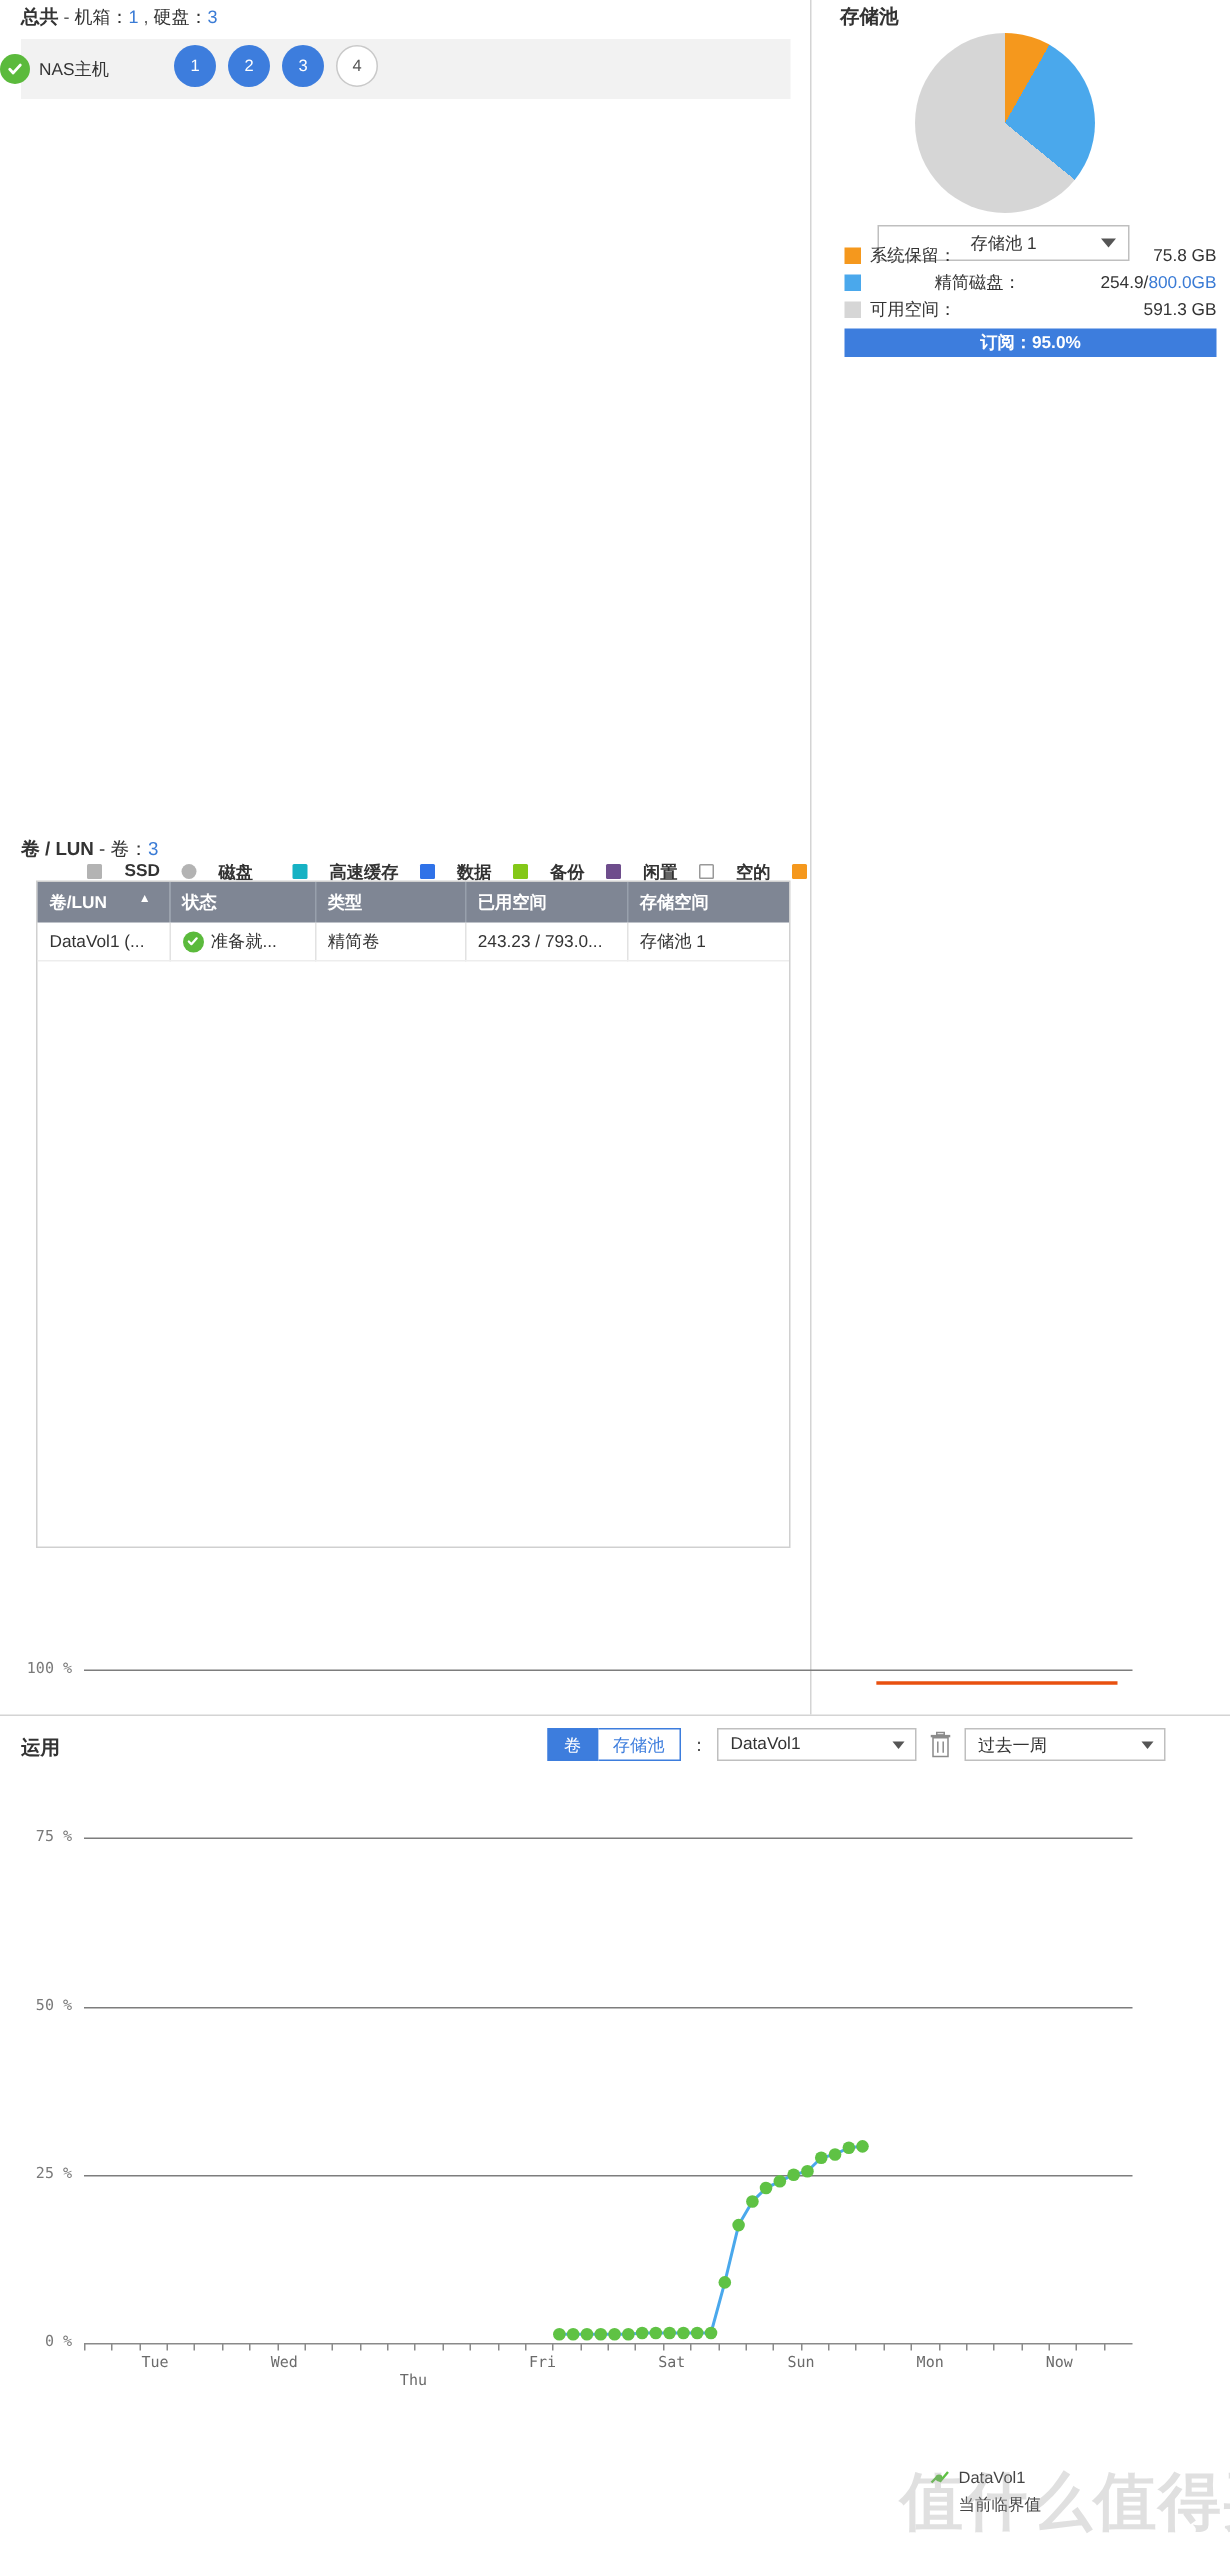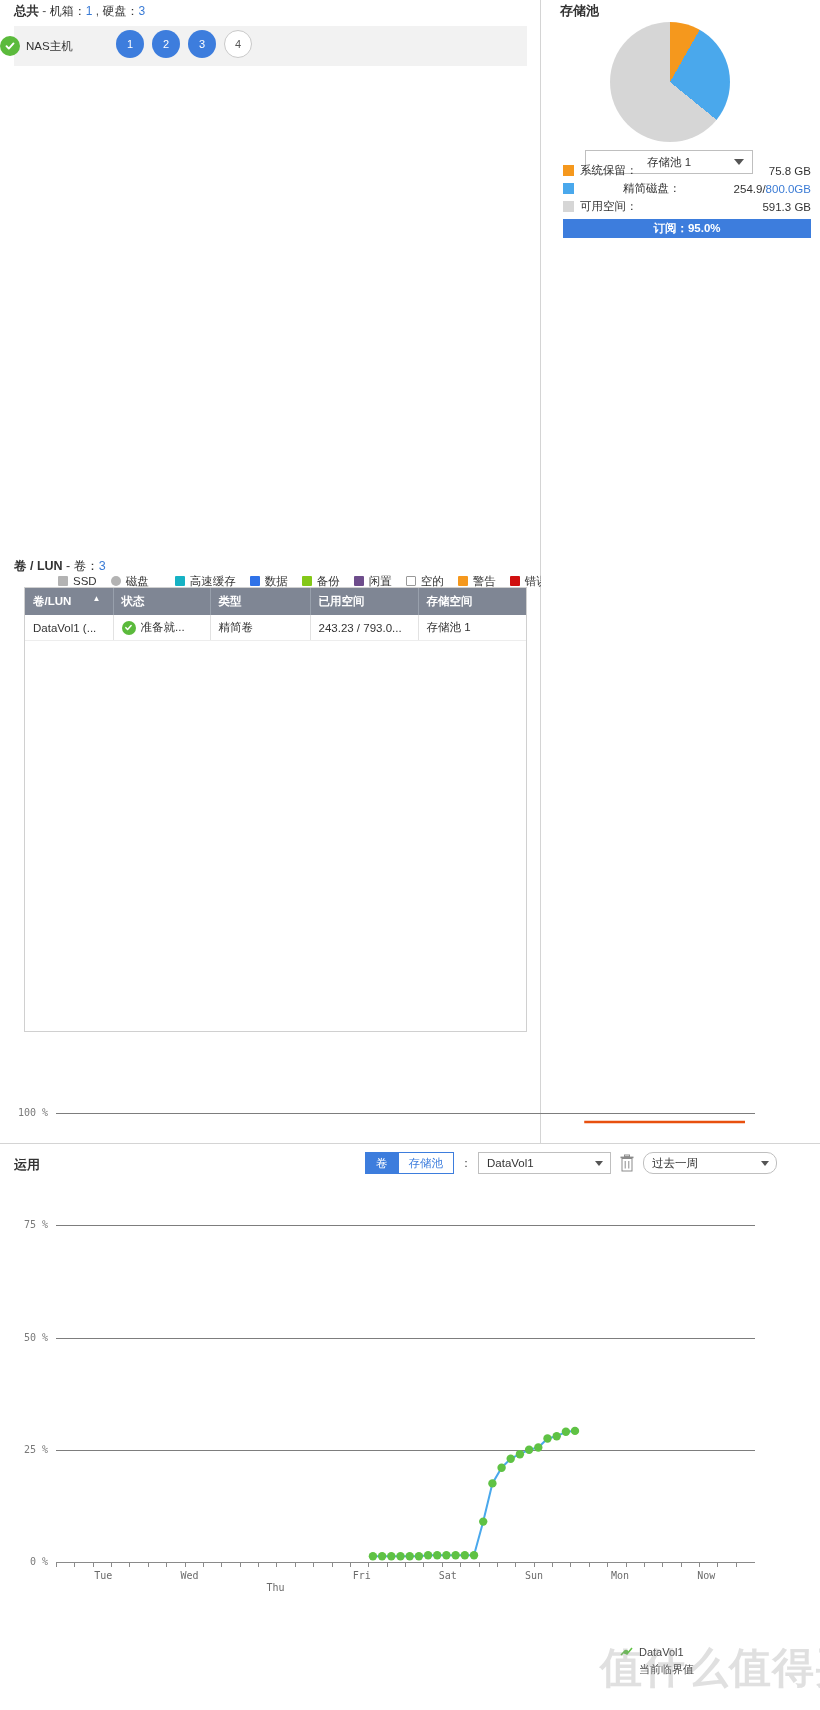--- a/index.html
+++ b/index.html
@@ -32,21 +32,21 @@
   #enclosure-host .host-label{font-size:11.5px;color:#333;}
   .disk-row{position:absolute;left:116px;top:30px;display:flex;gap:8px;align-items:center;}
   .disk{width:28px;height:28px;border-radius:50%;display:flex;align-items:center;
         justify-content:center;font-size:11px;}
   .disk.filled{background:#3d7ddd;color:#fff;font-weight:normal;}
   .disk.empty{background:#fff;color:#555;border:1px solid #c9c9c9;box-sizing:border-box;}
 
   
   #enclosure-legend{position:absolute;left:58px;top:572px;width:483px;height:18px;
                     display:flex;align-items:center;gap:0px;white-space:nowrap;overflow:hidden;}
-  .leg{display:inline-flex;align-items:center;gap:5px;margin-right:14px;font-size:11.5px;color:#333;}
+  .leg{display:inline-flex;align-items:center;gap:15px;margin-right:14px;font-size:11.5px;color:#333;font-weight:bold;}
   .leg .sw{width:10px;height:10px;flex:none;}
   .leg .sw.sq{border-radius:1px;}
   .leg .sw.circ{border-radius:50%;}
   .leg .sw.hollow{background:#fff;border:1px solid #999;box-sizing:border-box;}
   .leg-divider{width:1px;height:14px;background:#cfcfcf;margin:0 12px 0 0;}
 
   
   #vol-header{position:absolute;left:14px;top:558px;font-size:12.5px;white-space:nowrap;}
   #vol-header .bold{font-weight:bold;}
   #vol-header .blue{color:#3a7bd5;}
@@ -98,21 +98,21 @@
   .seg .segbtn.active{background:#3d7ddd;color:#fff;}
   .seg .segbtn.inactive{background:#fff;color:#3d7ddd;border-left:none;}
   .ctl-colon{margin:0 6px;font-size:12px;color:#555;}
   .ddl{height:22px;border:1px solid #bfbfbf;background:#fff;box-sizing:border-box;
        display:flex;align-items:center;position:relative;font-size:11.5px;color:#333;}
   .ddl .t{padding-left:8px;}
   .ddl .caret{position:absolute;right:7px;top:8px;width:0;height:0;
               border-left:4px solid transparent;border-right:4px solid transparent;
               border-top:5px solid #555;}
   #ddl-vol{width:133px;}
-  #ddl-range{width:134px;margin-left:8px;border-radius:10px;}
+  #ddl-range{width:134px;margin-left:8px;}
   #trash-btn{width:16px;height:18px;margin-left:8px;position:relative;}
 
   
   #chart{position:absolute;left:0;top:1143px;width:820px;height:567px;}
   .ylab{position:absolute;font-family:"DejaVu Sans Mono","Liberation Mono",monospace;
         font-size:10px;color:#7a7a7a;text-align:right;width:48px;}
   .gridline{position:absolute;left:56px;height:1px;background:#7d7d7d;}
   .xlab{position:absolute;font-family:"DejaVu Sans Mono","Liberation Mono",monospace;
         font-size:10px;color:#6b6b6b;text-align:center;width:60px;}
   .tick{position:absolute;width:1px;height:5px;background:#8a8a8a;top:1560px;}

